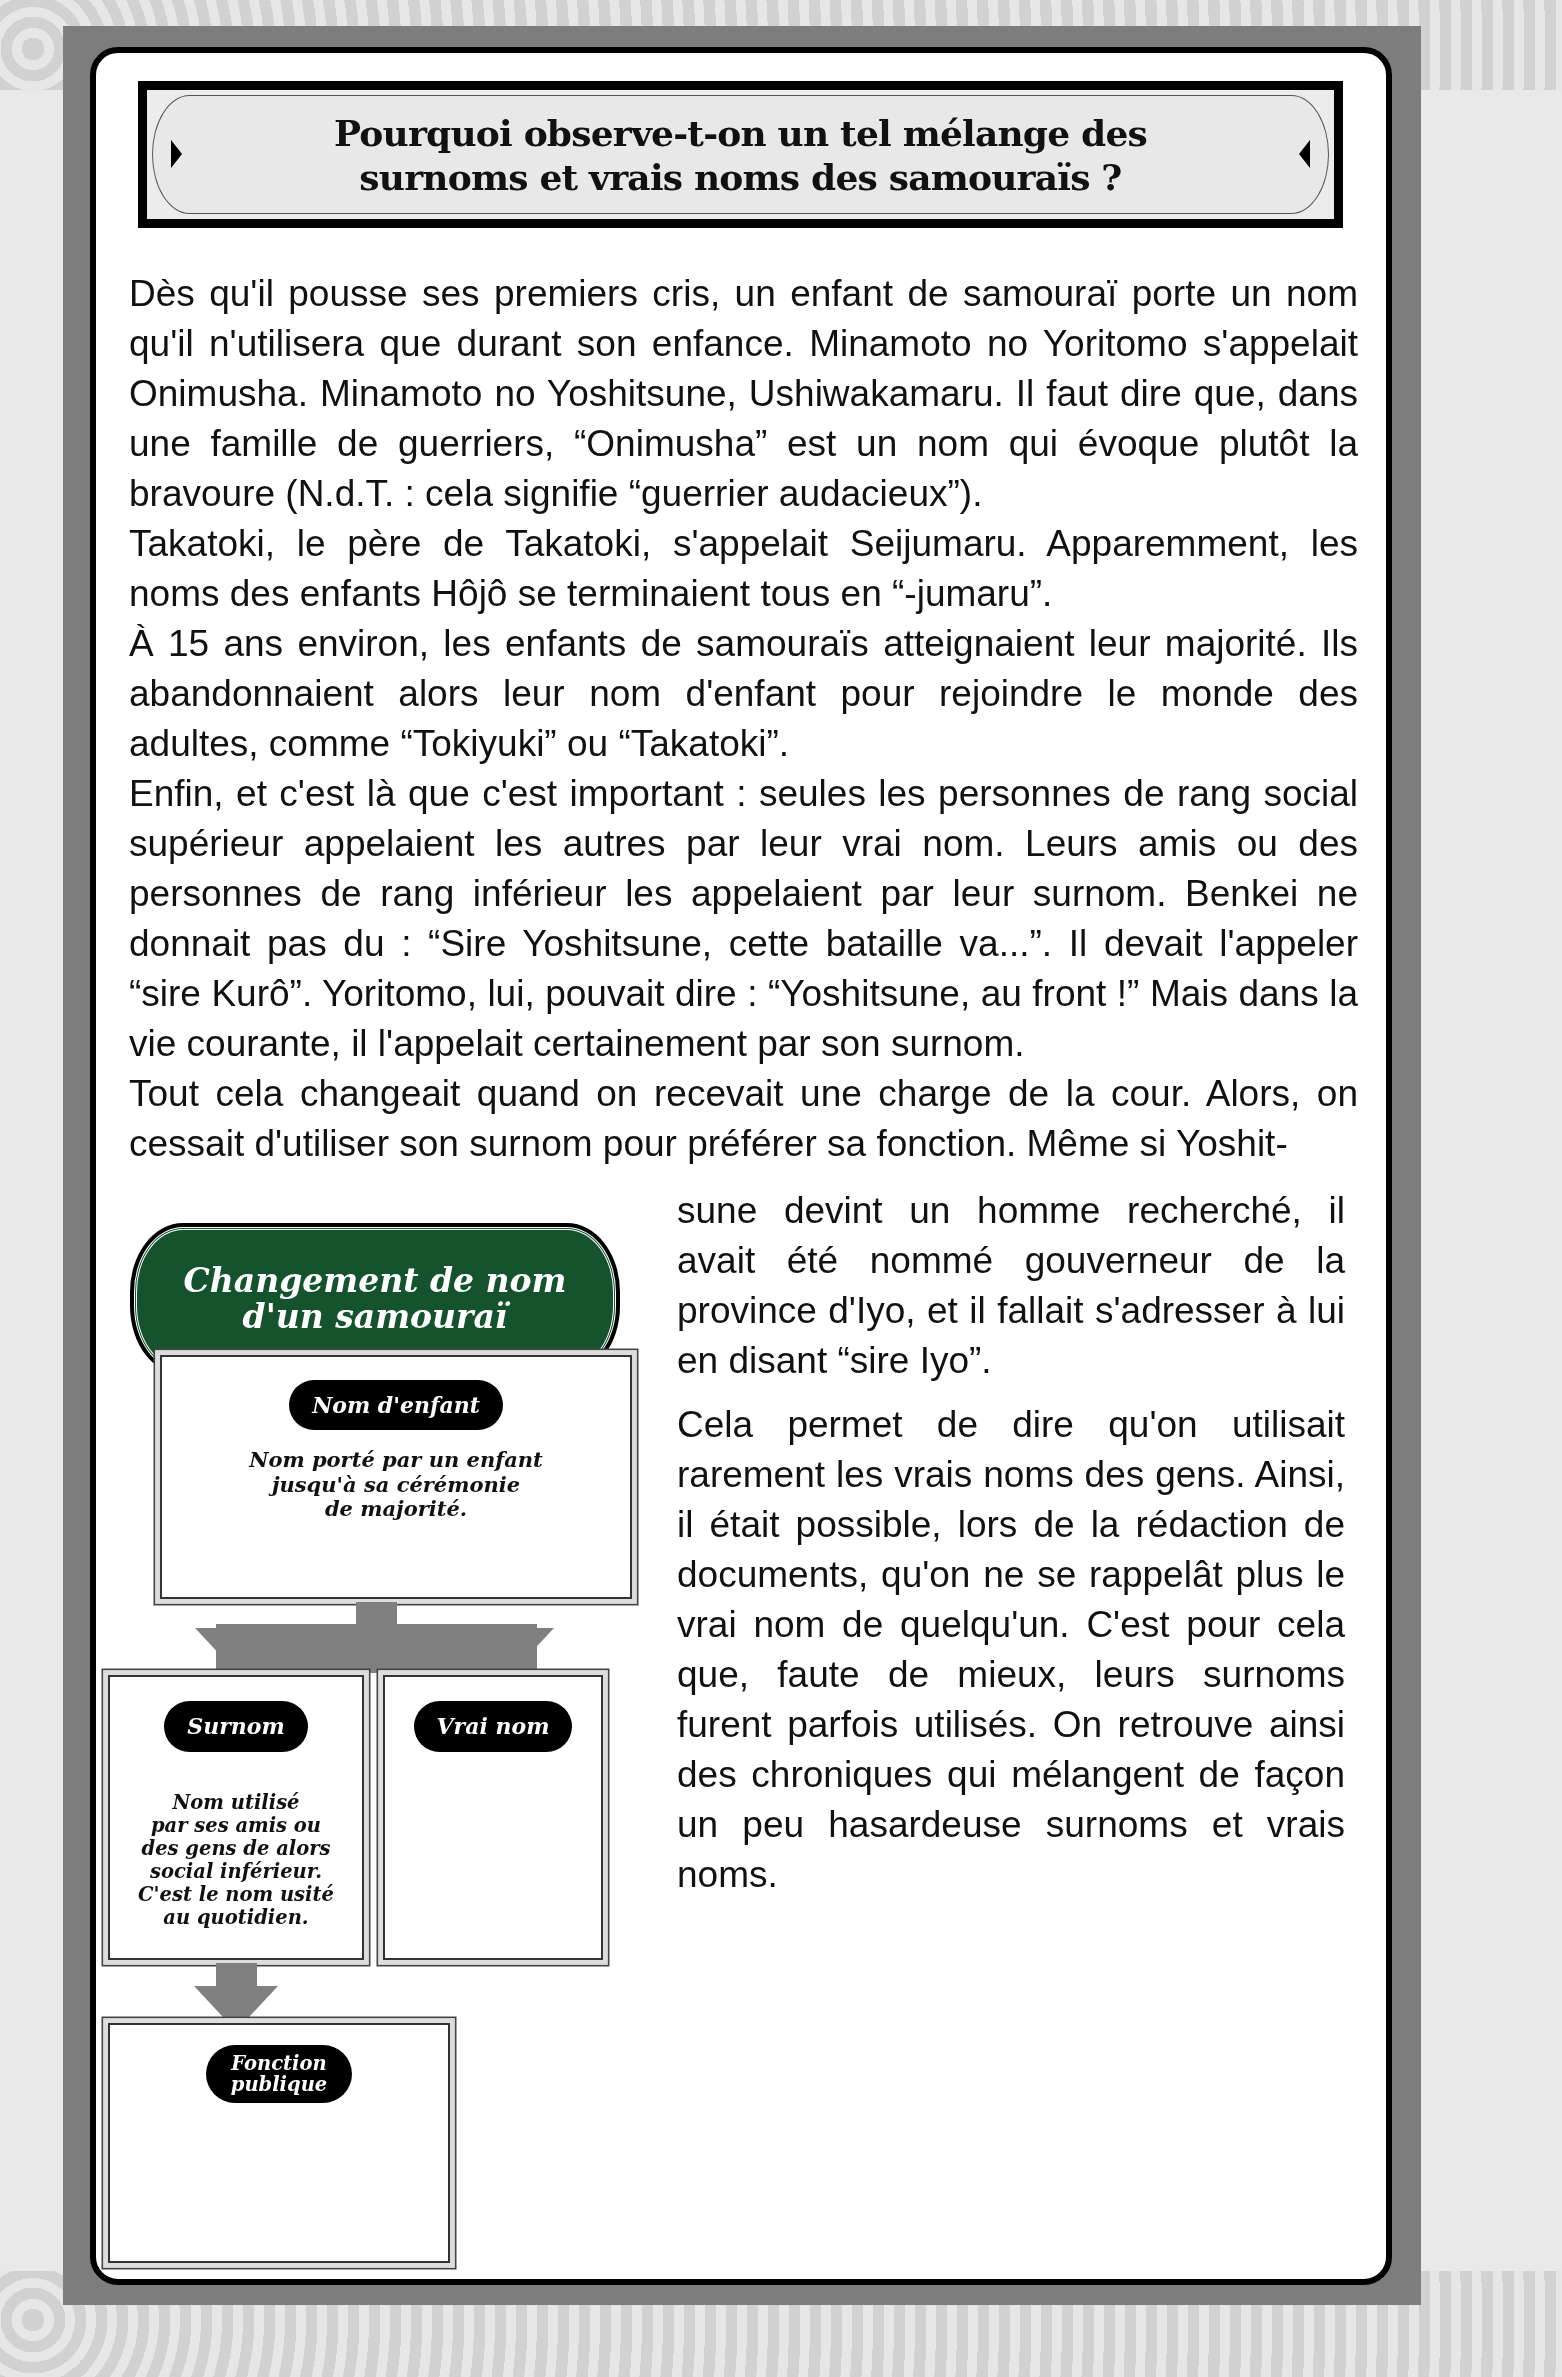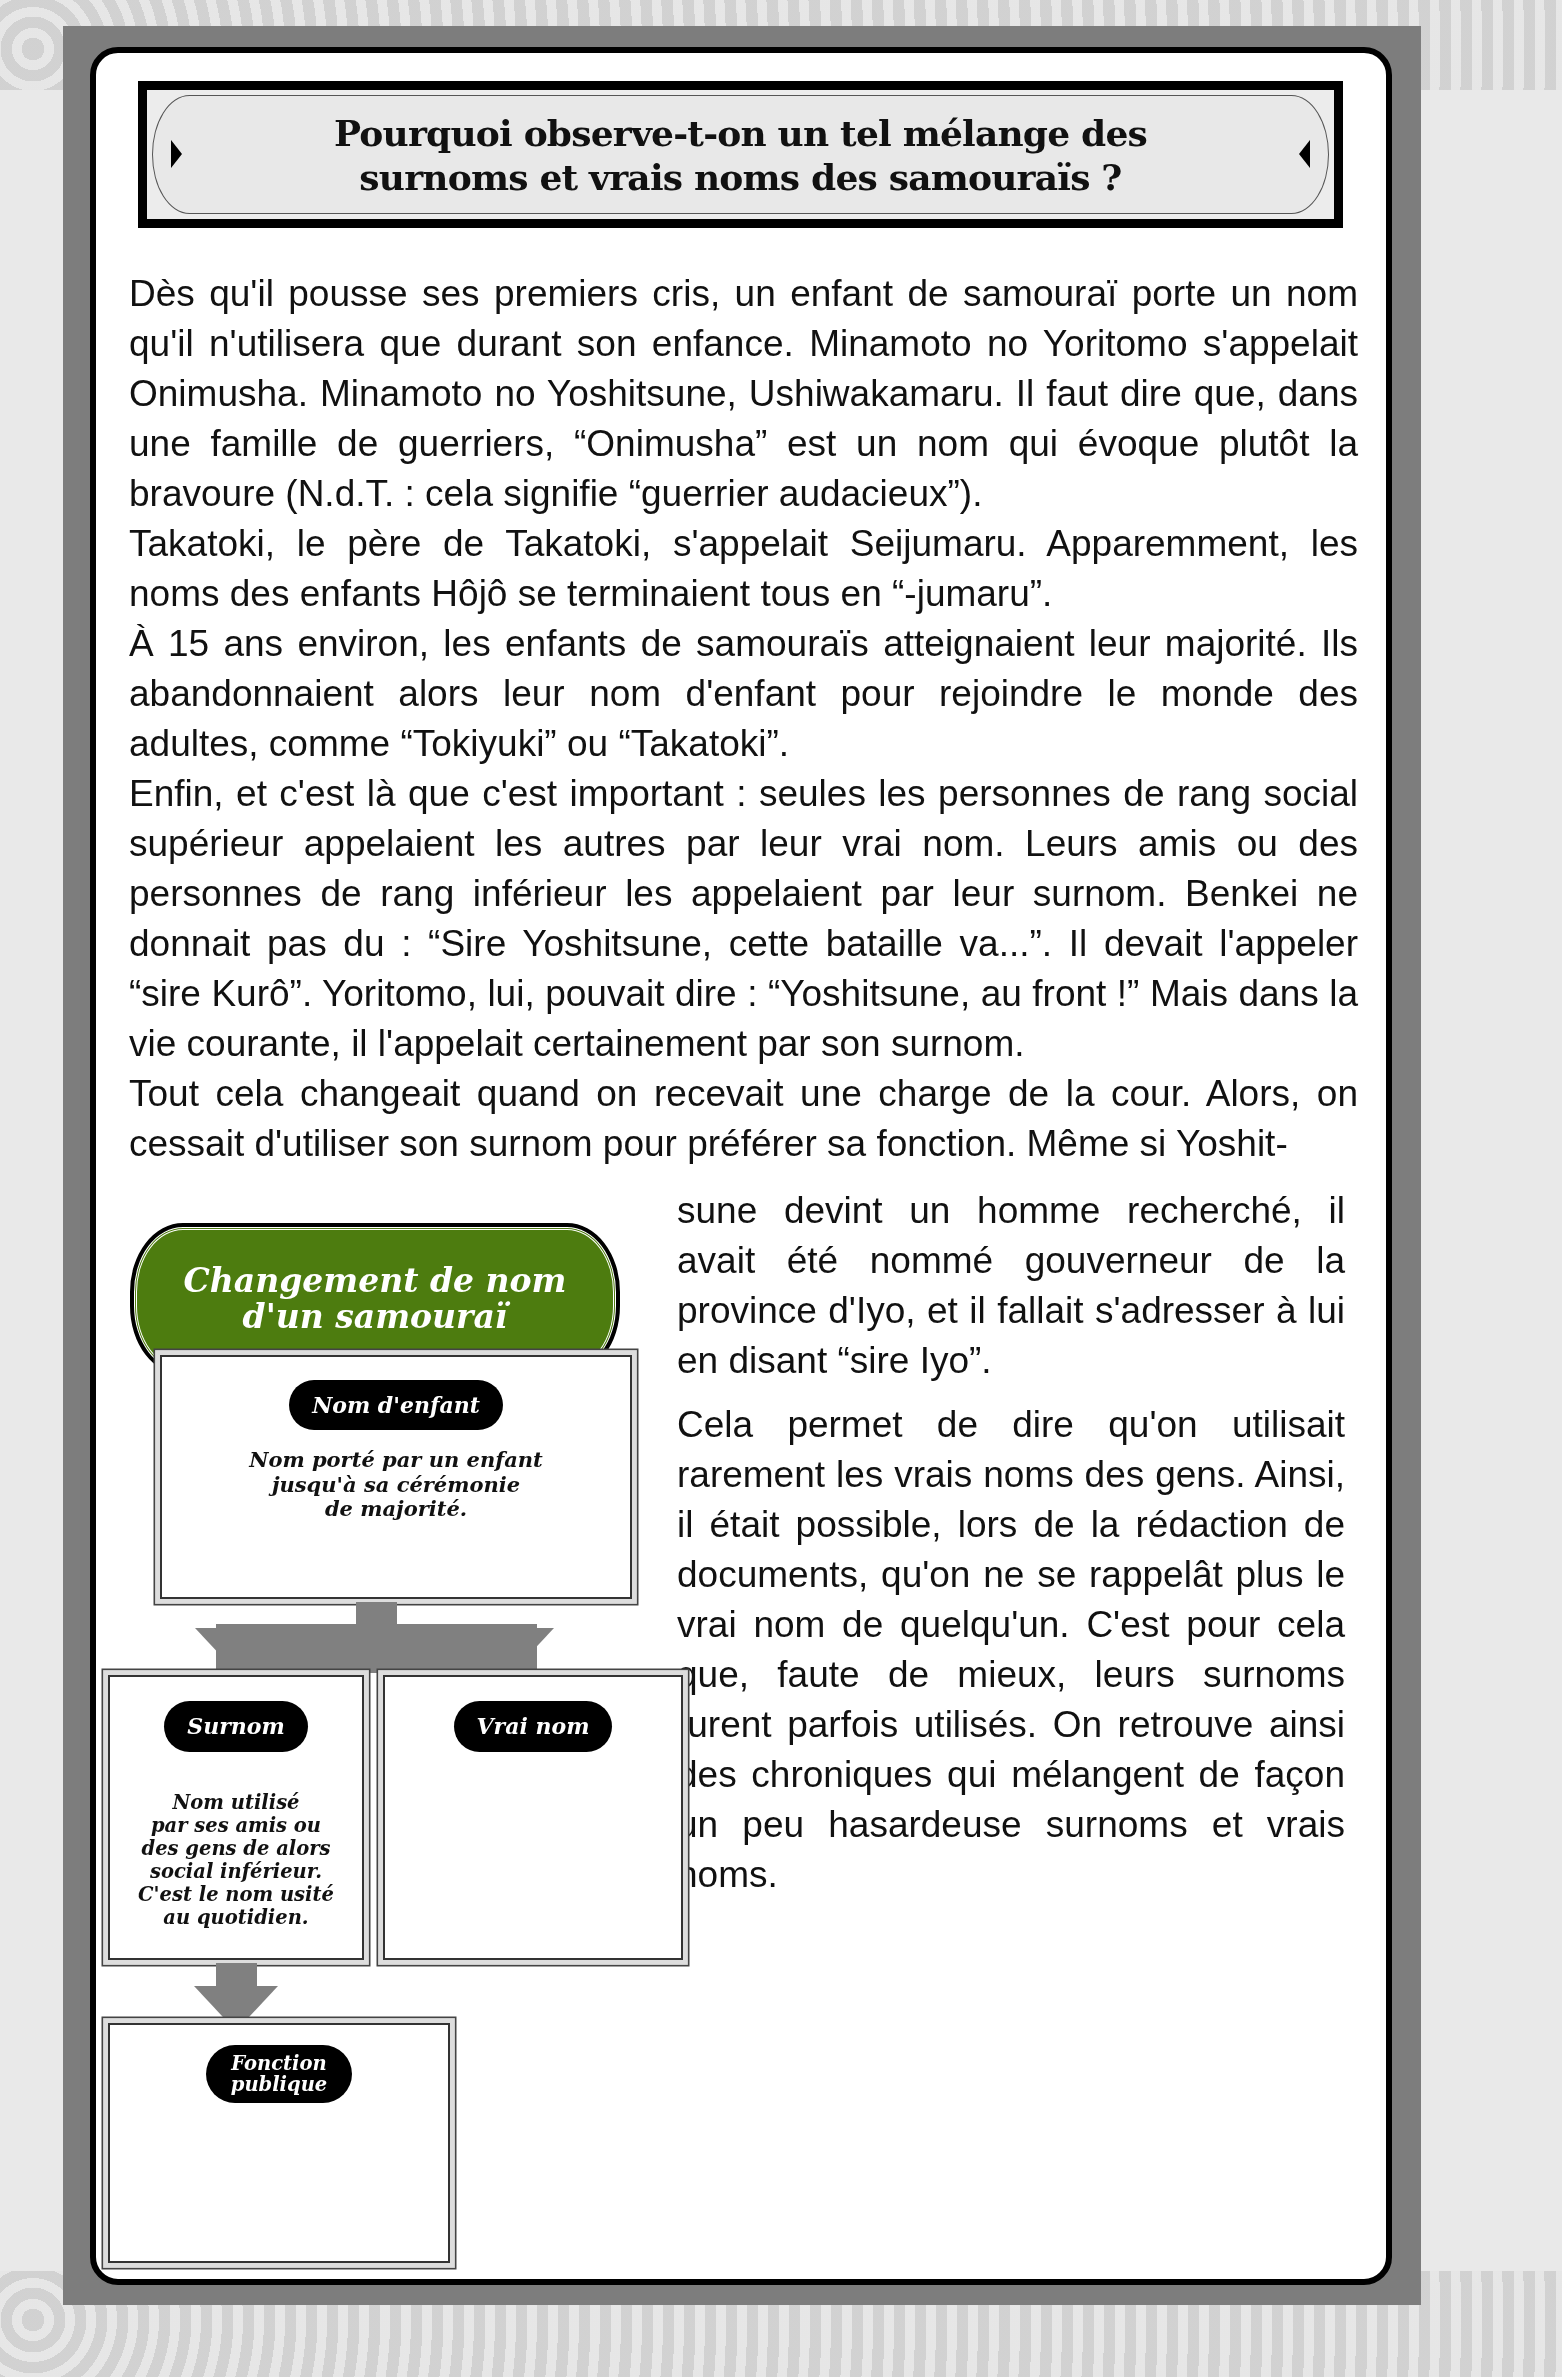--- a/index.html
+++ b/index.html
@@ -11,21 +11,21 @@
   .banner{position:absolute;left:138px;top:81px;width:1205px;height:147px;border:9.8px solid #000;box-sizing:border-box;background:#ececec;}
   .banner-inner{position:absolute;inset:4.9px;border:1.6px solid #555;background:#e8e8e8;border-radius:41px/65px;display:flex;align-items:center;justify-content:center;}
   .banner-title{font-family:"DejaVu Serif",serif;font-weight:bold;font-size:36px;line-height:44px;text-align:center;color:#111;letter-spacing:-0.8px;}
   .tri{position:absolute;top:50%;margin-top:-14.7px;width:0;height:0;border-top:14.7px solid transparent;border-bottom:14.7px solid transparent;}
   .tri.l{left:18px;border-left:11.4px solid #000;}
   .tri.r{right:18px;border-right:11.4px solid #000;}
   .body-text{position:absolute;left:129px;top:269px;width:1229px;font-family:"Liberation Sans",sans-serif;font-size:37px;line-height:50px;color:#111;text-align:justify;}
   .body-text p{margin:0;}
   .col{position:absolute;left:663px;top:1172px;width:696px;font-family:"Liberation Sans",sans-serif;font-size:37px;line-height:50px;color:#111;text-align:justify;}
   .col p{margin:14px;}
-  .dtitle{position:absolute;left:134px;top:1227px;width:476px;height:138px;background:#4d7c0f;border:3.3px double #fff;outline:4.9px solid #000;border-radius:49px/65px;display:flex;align-items:center;justify-content:center;}
+  .dtitle{position:absolute;left:134px;top:1227px;width:476px;height:138px;background:#14532d;border:3.3px double #fff;outline:4.9px solid #000;border-radius:49px/65px;display:flex;align-items:center;justify-content:center;}
   .dtitle span{color:#fff;font-family:"DejaVu Serif",serif;font-style:italic;font-weight:bold;font-size:33px;line-height:36px;text-align:center;white-space:pre-line;}
   .dbox{position:absolute;background:#fff;border:2.4px solid #333;box-shadow:0 0 0 4.9px #ddd,0 0 0 6.5px #444;box-sizing:border-box;text-align:center;}
   .pill{display:inline-block;background:#000;color:#fff;border-radius:33px;font-family:"DejaVu Serif",serif;font-style:italic;font-weight:bold;font-size:22px;line-height:24.4px;padding:13px 23px;white-space:pre-line;}
   .dtext{font-family:"DejaVu Serif",serif;font-style:italic;font-weight:bold;font-size:21px;line-height:24.4px;color:#111;white-space:pre-line;}
   .gray{position:absolute;background:#808080;}
   .arrow{position:absolute;width:0;height:0;border-left:42px solid transparent;border-right:42px solid transparent;border-top:45px solid #808080;}
   .maj{position:absolute;left:218px;top:1567px;width:301px;text-align:center;color:#fff;font-family:"DejaVu Serif",serif;font-style:italic;font-weight:bold;font-size:23px;}
 </style>
 </head>
 <body>
@@ -81,21 +81,21 @@
 <div class="dbox" style="left:108px;top:1675px;width:256px;height:285px;padding-top:24.4px;">
   <div class="pill">Surnom</div>
   <div class="dtext" style="margin-top:39px;font-size:19.5px;line-height:23px;">Nom utilisé
 par ses amis ou
 des gens de alors
 social inférieur.
 C'est le nom usité
 au quotidien.</div>
 </div>
 
-<div class="dbox" style="left:383px;top:1675px;width:300px;height:285px;padding-top:24.4px;">
+<div class="dbox" style="left:383px;top:1675px;width:220px;height:285px;padding-top:24.4px;">
   <div class="pill">Vrai nom</div>
 </div>
 
 <div class="gray" style="left:216px;top:1963px;width:41px;height:24.4px;"></div>
 <div class="arrow" style="left:194px;top:1986px;"></div>
 
 <div class="dbox" style="left:108px;top:2023px;width:342px;height:240px;padding-top:19.5px;">
   <div class="pill" style="font-size:19.5px;line-height:21px;padding:8.1px 24.4px;">Fonction
 publique</div>
 </div>

